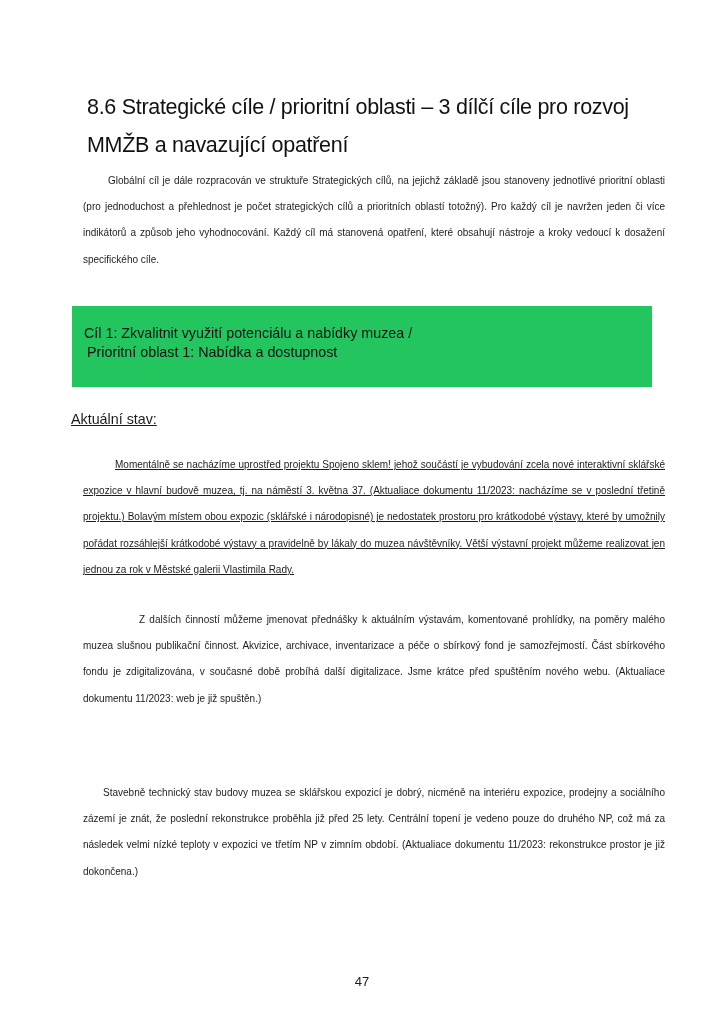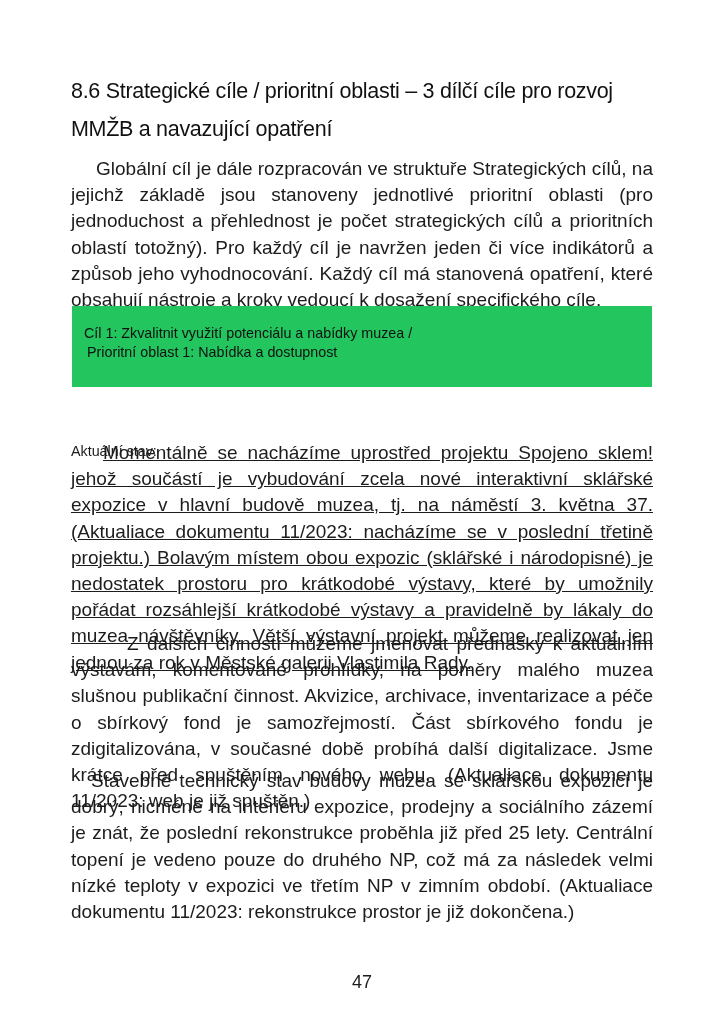--- a/index.html
+++ b/index.html
@@ -18,33 +18,33 @@
     .page {
       position: absolute;
       left: 0; top: 0;
       width: 724px; height: 1024px;
     }
     h1.section-title {
       position: absolute;
       left: 71px;
       top: 72px;
       width: 600px;
-      margin: 0;
+      margin: 16px;
       font-weight: normal;
       font-size: 21.5px;
       line-height: 38px;
       letter-spacing: -0.3px;
       color: #111;
     }
     .para {
       position: absolute;
       left: 71px;
       width: 582px;
-      margin: 0;
-      font-size: 19px;
+      margin: 12px;
+      font-size: 10px;
       line-height: 26.2px;
       text-align: justify;
       color: #1c1c1c;
     }
     .p1 { top: 156px; text-indent: 25px; }
     .goal-box {
       position: absolute;
       left: 72px;
       top: 306px;
       width: 580px;
@@ -59,40 +59,40 @@
       white-space: nowrap;
     }
     .goal-box .l1 { left: 12px; top: 17px; }
     .goal-box .l2 { left: 15px; top: 36px; }
     .state-label {
       position: absolute;
       left: 71px;
       top: 409px;
       font-size: 14.3px;
       line-height: 20px;
+      text-decoration: underline;
       color: #1c1c1c;
-      margin-top: 32px;
     }
     .p2 { top: 440px; text-indent: 32px; text-decoration: underline; }
-    .p3 { top: 631px; text-indent: 56px; }
+    .p3 { top: 595px; text-indent: 56px; }
     .p4 { top: 768px; text-indent: 20px; }
     .p5 {
       top: 936px;
       text-align: left;
       padding-left: 19px;
       width: 600px;
       white-space: nowrap;
     }
     .page-number {
       position: absolute;
       left: 0;
       width: 724px;
       top: 972px;
       text-align: center;
-      font-size: 18px;
+      font-size: 13px;
       line-height: 20px;
       color: #1c1c1c;
     }
   </style>
 </head>
 <body>
 
 <div class="page">
   <h1 class="section-title">8.6 Strategické cíle / prioritní oblasti – 3 dílčí cíle pro rozvoj MMŽB a navazující opatření</h1>
 

